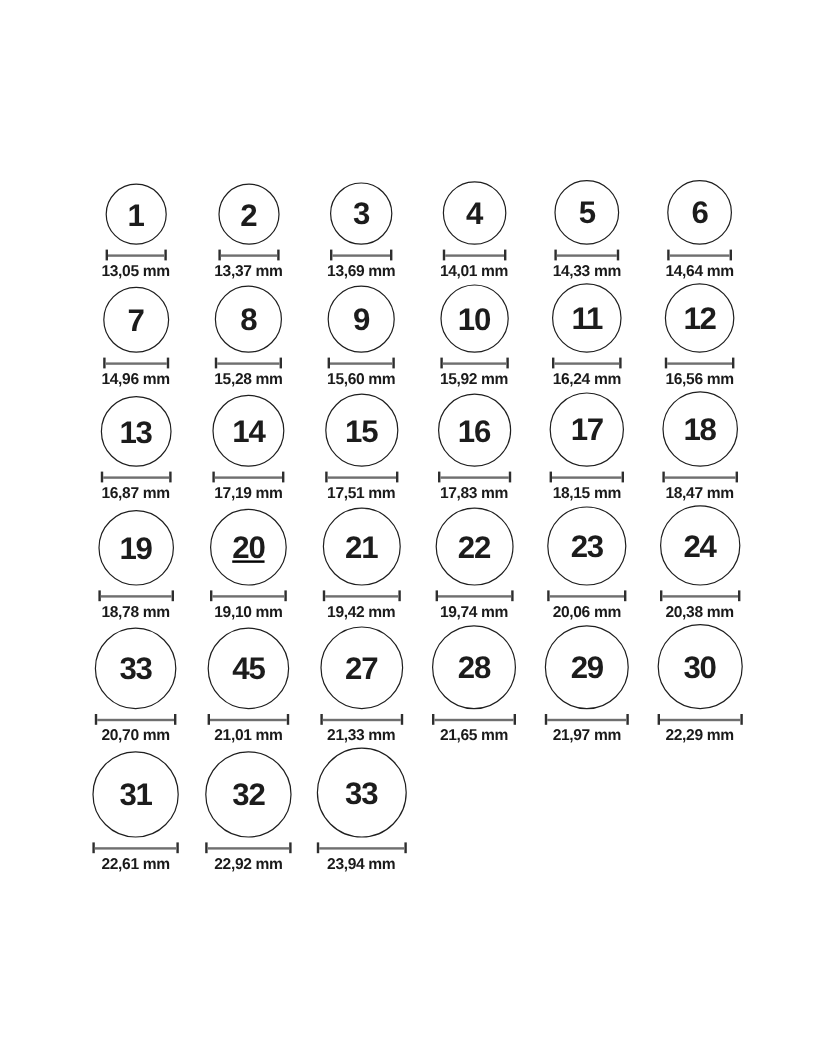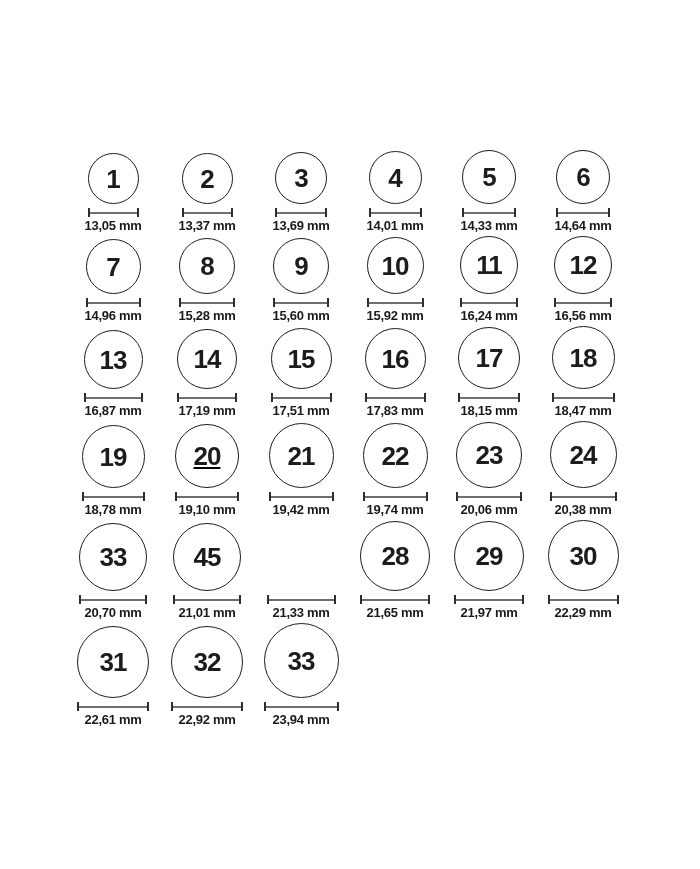--- a/index.html
+++ b/index.html
@@ -262,20 +262,23 @@
     <div class="dia-label">20,70 mm</div>
   </div>
       <div class="cell">
     <div class="circle" style="width: 68px; height: 68px;">
       <span class="num">45</span>
     </div>
     <div class="measure" style="width: 68px;"></div>
     <div class="dia-label">21,01 mm</div>
   </div>
       <div class="cell">
+    <div class="circle" style="width: 69px; height: 69px;">
+      <span class="num">27</span>
+    </div>
     <div class="measure" style="width: 69px;"></div>
     <div class="dia-label">21,33 mm</div>
   </div>
       <div class="cell">
     <div class="circle" style="width: 70px; height: 70px;">
       <span class="num">28</span>
     </div>
     <div class="measure" style="width: 70px;"></div>
     <div class="dia-label">21,65 mm</div>
   </div>

